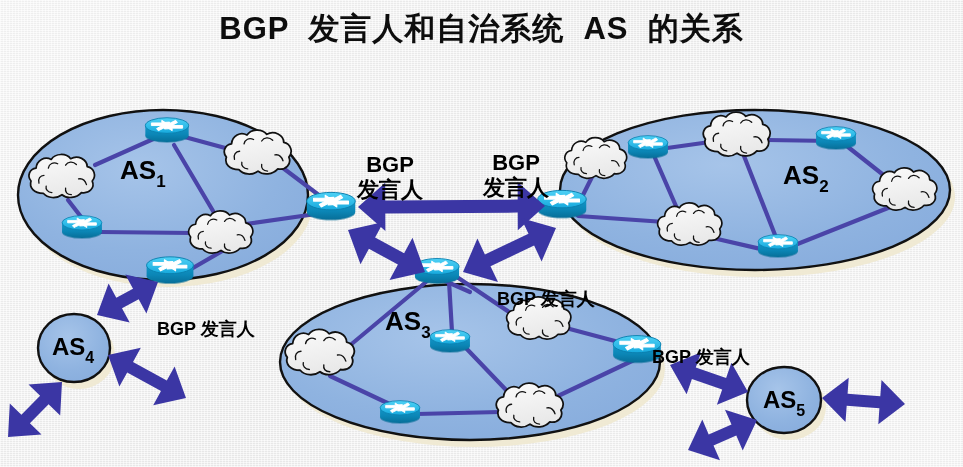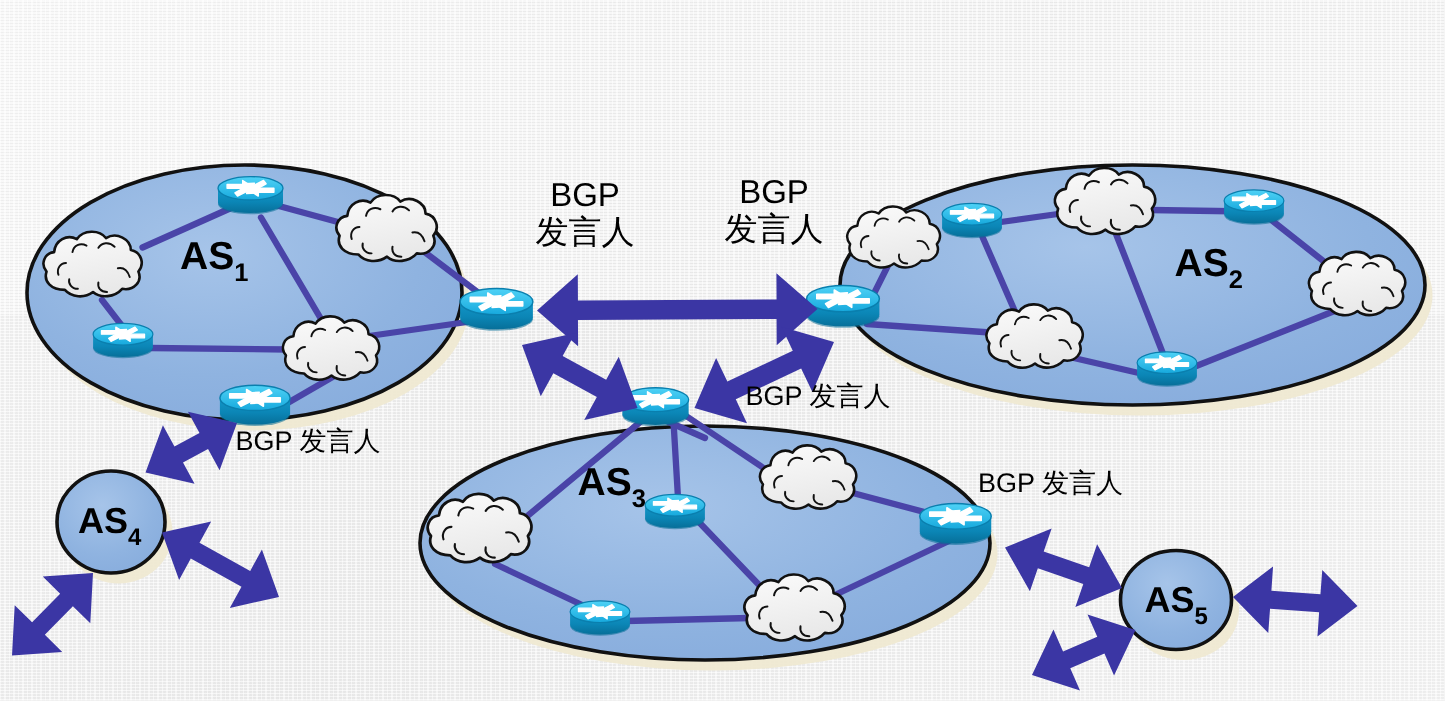--- a/index.html
+++ b/index.html
@@ -37,39 +37,41 @@
     text-align: center;
     font-size: 31px;
     font-weight: bold;
     color: #0d0d0d;
     letter-spacing: 1px;
     font-family: "Liberation Sans", "DejaVu Sans", sans-serif;
     white-space: pre;
   }
   .lbl {
     position: absolute;
-    font-weight: normal;
+    font-weight: bold;
     color: #000000;
     font-family: "Liberation Sans", "DejaVu Sans", sans-serif;
     white-space: pre;
     line-height: 1.12;
+    margin-top: 35px;
   }
   .lbl.bgp {
     font-size: 18px;
   }
   .lbl.bgp2 {
     font-size: 22px;
     text-align: center;
   }
 </style>
 </head>
 <body>
 
 <div id="stage">
 
+  <div class="title">BGP  发言人和自治系统  AS  的关系</div>
 
   <svg id="scene" viewBox="0 0 963 467">
     <defs>
       <radialGradient id="asFill" cx="42%" cy="34%" r="78%">
         <stop offset="0%" stop-color="#a6c4e9"></stop>
         <stop offset="62%" stop-color="#8fb3e0"></stop>
         <stop offset="100%" stop-color="#86abdc"></stop>
       </radialGradient>
       <linearGradient id="routerTop" x1="0" y1="0" x2="0" y2="1">
         <stop offset="0%" stop-color="#4fd2f6"></stop>

